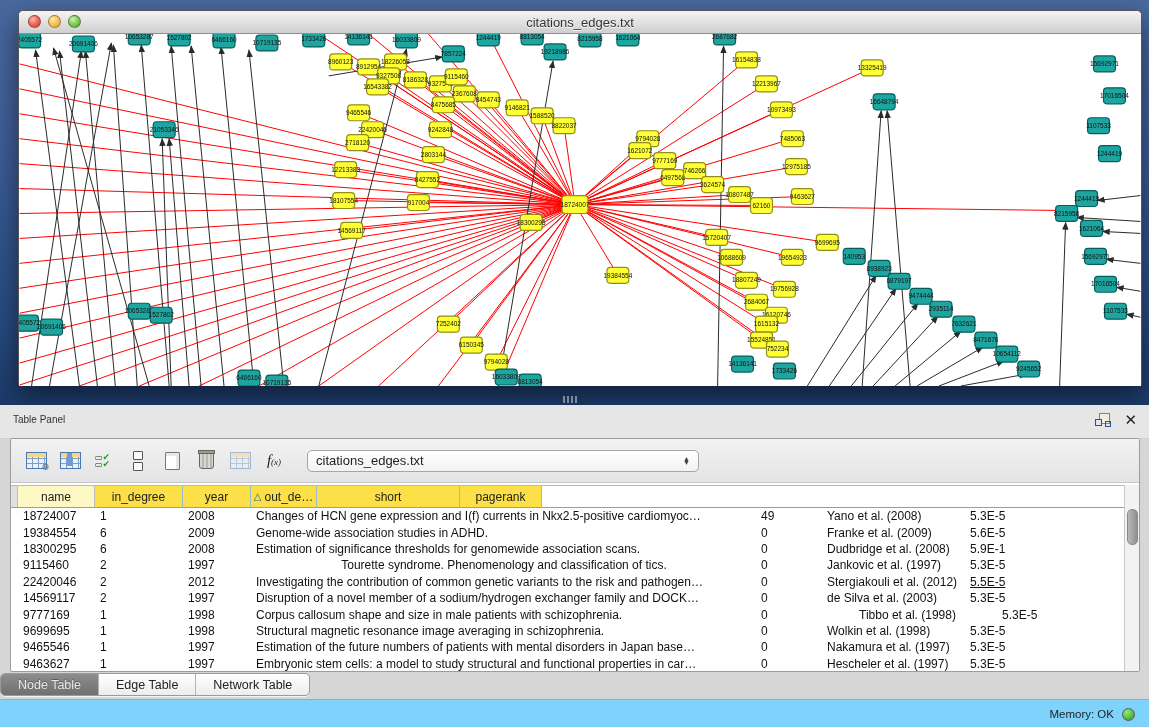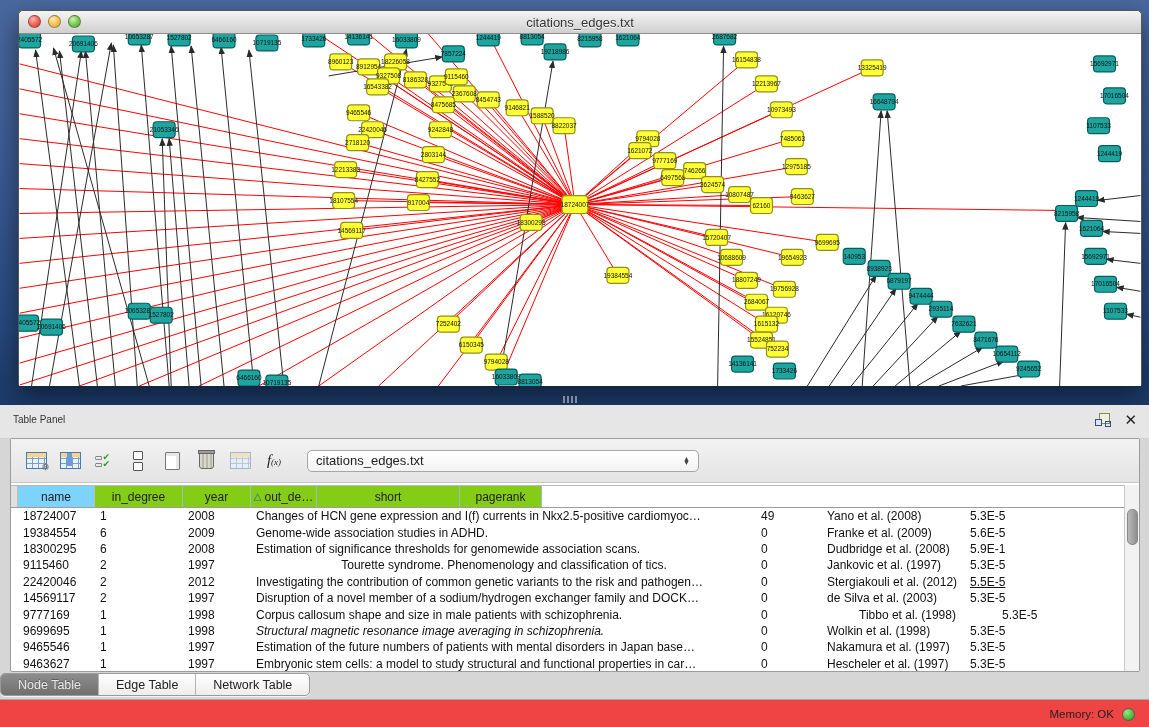--- a/index.html
+++ b/index.html
@@ -43,41 +43,41 @@
   .fx{font-size:15px;font-style:italic;font-family:"Liberation Serif","DejaVu Serif",serif;color:#222;}
   .fx small{font-size:9px;}
   .combo{margin-left:14px;width:392px;height:22px;border:1px solid #a6a6a6;border-radius:5px;
          background:linear-gradient(#ffffff,#f2f2f2);display:flex;align-items:center;
          padding:0 8px;box-sizing:border-box;font-size:13px;color:#222;cursor:pointer;}
   .combo .val{flex:1;}
   .combo .arrows{display:flex;flex-direction:column;line-height:4px;font-size:7px;color:#444;}
   
   .tbl{position:absolute;left:0;top:46px;right:14px;bottom:0;overflow:hidden;font-size:12px;}
   .hdr-row{display:flex;height:21px;border-top:1px solid #b9b9b9;border-bottom:1px solid #9d9d9d;}
-  .hdr-cell{background:#84cc16;border-right:1px solid #9bbccb;box-sizing:border-box;
+  .hdr-cell{background:#fde047;border-right:1px solid #9bbccb;box-sizing:border-box;
             display:flex;align-items:center;justify-content:center;color:#222;cursor:pointer;}
-  .hdr-cell.gray{background:#7dd3fc;border-right:1px solid #bdbdbd;}
+  .hdr-cell.gray{background:#fef9c3;border-right:1px solid #bdbdbd;}
   .hdr-cell .sort{color:#2a6a8a;font-size:10px;margin-right:3px;}
   .rowstrip{width:6px;background:#e0e0e0;border-right:1px solid #c0c0c0;flex:none;}
   .body-row{display:flex;height:16.4px;align-items:center;color:#111;}
   .cell{box-sizing:border-box;padding:0 4px 0 5px;white-space:nowrap;overflow:hidden;flex:none;}
   .vsb{position:absolute;right:0;top:46px;width:14px;bottom:0;background:#f2f2f2;border-left:1px solid #c9c9c9;}
   .vsb .thumb{position:absolute;left:2px;top:24px;width:9px;height:34px;border-radius:5px;
               background:linear-gradient(90deg,#b9b9b9,#8f8f8f);border:1px solid #8a8a8a;}
   
   .tabbar{position:absolute;left:0;top:673px;width:1149px;height:26px;display:flex;justify-content:flex-start;}
   .seg{display:flex;border:1px solid #9a9a9a;border-radius:5px;overflow:hidden;height:21px;
        background:linear-gradient(#ffffff,#ededed);box-shadow:0 1px 0 rgba(255,255,255,.7);}
   .seg-btn{padding:0 17px;font-size:12.5px;color:#222;display:flex;align-items:center;
            border-right:1px solid #b5b5b5;cursor:pointer;}
   .seg-btn:last-child{border-right:none;}
   .seg-btn.sel{background:linear-gradient(#8d8d8d,#707070);color:#e8e8e8;
                text-shadow:0 -1px 0 rgba(0,0,0,.3);}
   
-  .statusbar{position:absolute;left:0;top:699px;width:1149px;height:28px;background:#ef4444;
+  .statusbar{position:absolute;left:0;top:699px;width:1149px;height:28px;background:#7dd3fc;
              border-top:1px solid #a8a8a8;display:flex;align-items:center;justify-content:flex-end;}
   .mem-label{font-size:11.5px;color:#222;margin-right:8px;}
   .mem-dot{width:13px;height:13px;border-radius:50%;margin-right:14px;
            background:radial-gradient(circle at 35% 30%,#97e884,#4fbc3a 60%,#2f8f22);
            border:1px solid #5a5a5a;box-sizing:border-box;}
   
   .mini-tbl{width:19px;height:15px;border:1px solid #4a78b0;background:
       linear-gradient(#f6d488,#f6d488) 0 0/19px 4px no-repeat,
       repeating-linear-gradient(90deg,transparent 0 5px,#7aa0cc 5px 6px),
       repeating-linear-gradient(0deg,transparent 0 4px,#7aa0cc 4px 5px),#eaf1fa;
@@ -802,21 +802,21 @@
           <div class="cell" style="width: 505px;">Corpus callosum shape and size in male patients with schizophrenia.</div>
           <div class="cell" style="width: 66px;">0</div>
           <div class="cell" style="width: 143px; margin-left: 32px;">Tibbo et al. (1998)</div>
           <div class="cell" style="width: 82px;">5.3E-5</div>
         </div>
         <div class="body-row">
           <div class="rowstrip"></div>
           <div class="cell" style="width: 77px;">9699695</div>
           <div class="cell" style="width: 88px;">1</div>
           <div class="cell" style="width: 68px;">1998</div>
-          <div class="cell" style="width: 505px; font-style: italic;">Structural magnetic resonance image averaging in schizophrenia.</div>
+          <div class="cell" style="width: 505px;">Structural magnetic resonance image averaging in schizophrenia.</div>
           <div class="cell" style="width: 66px;">0</div>
           <div class="cell" style="width: 143px;">Wolkin et al. (1998)</div>
           <div class="cell" style="width: 82px;">5.3E-5</div>
         </div>
         <div class="body-row">
           <div class="rowstrip"></div>
           <div class="cell" style="width: 77px;">9465546</div>
           <div class="cell" style="width: 88px;">1</div>
           <div class="cell" style="width: 68px;">1997</div>
           <div class="cell" style="width: 505px;">Estimation of the future numbers of patients with mental disorders in Japan base…</div>

